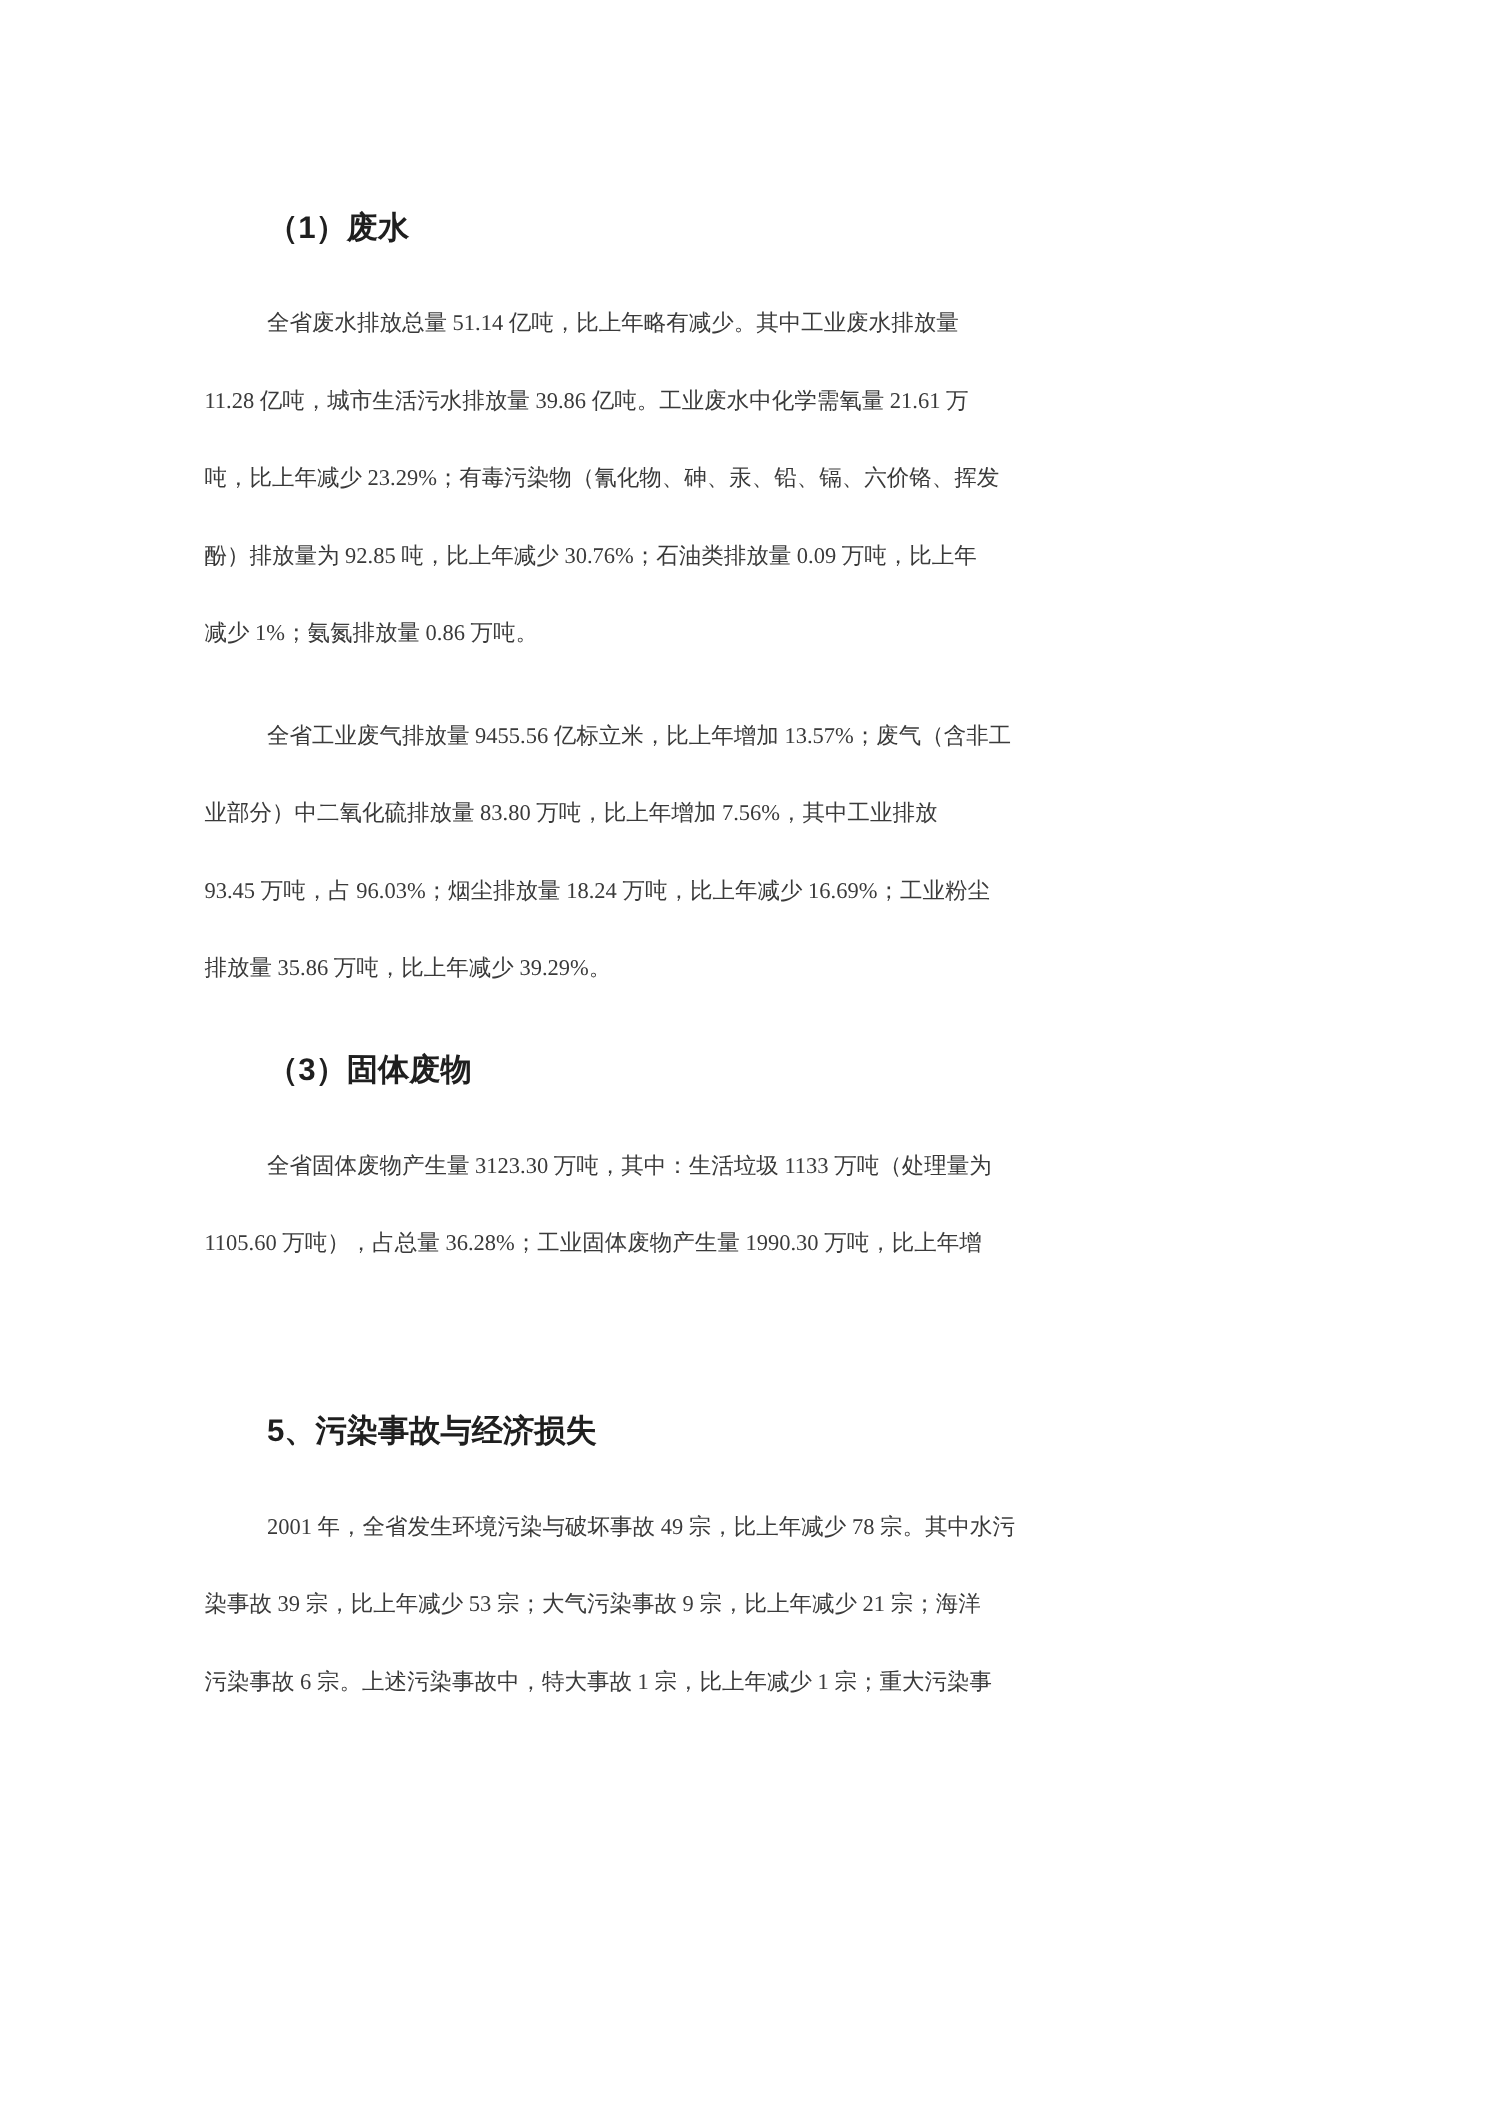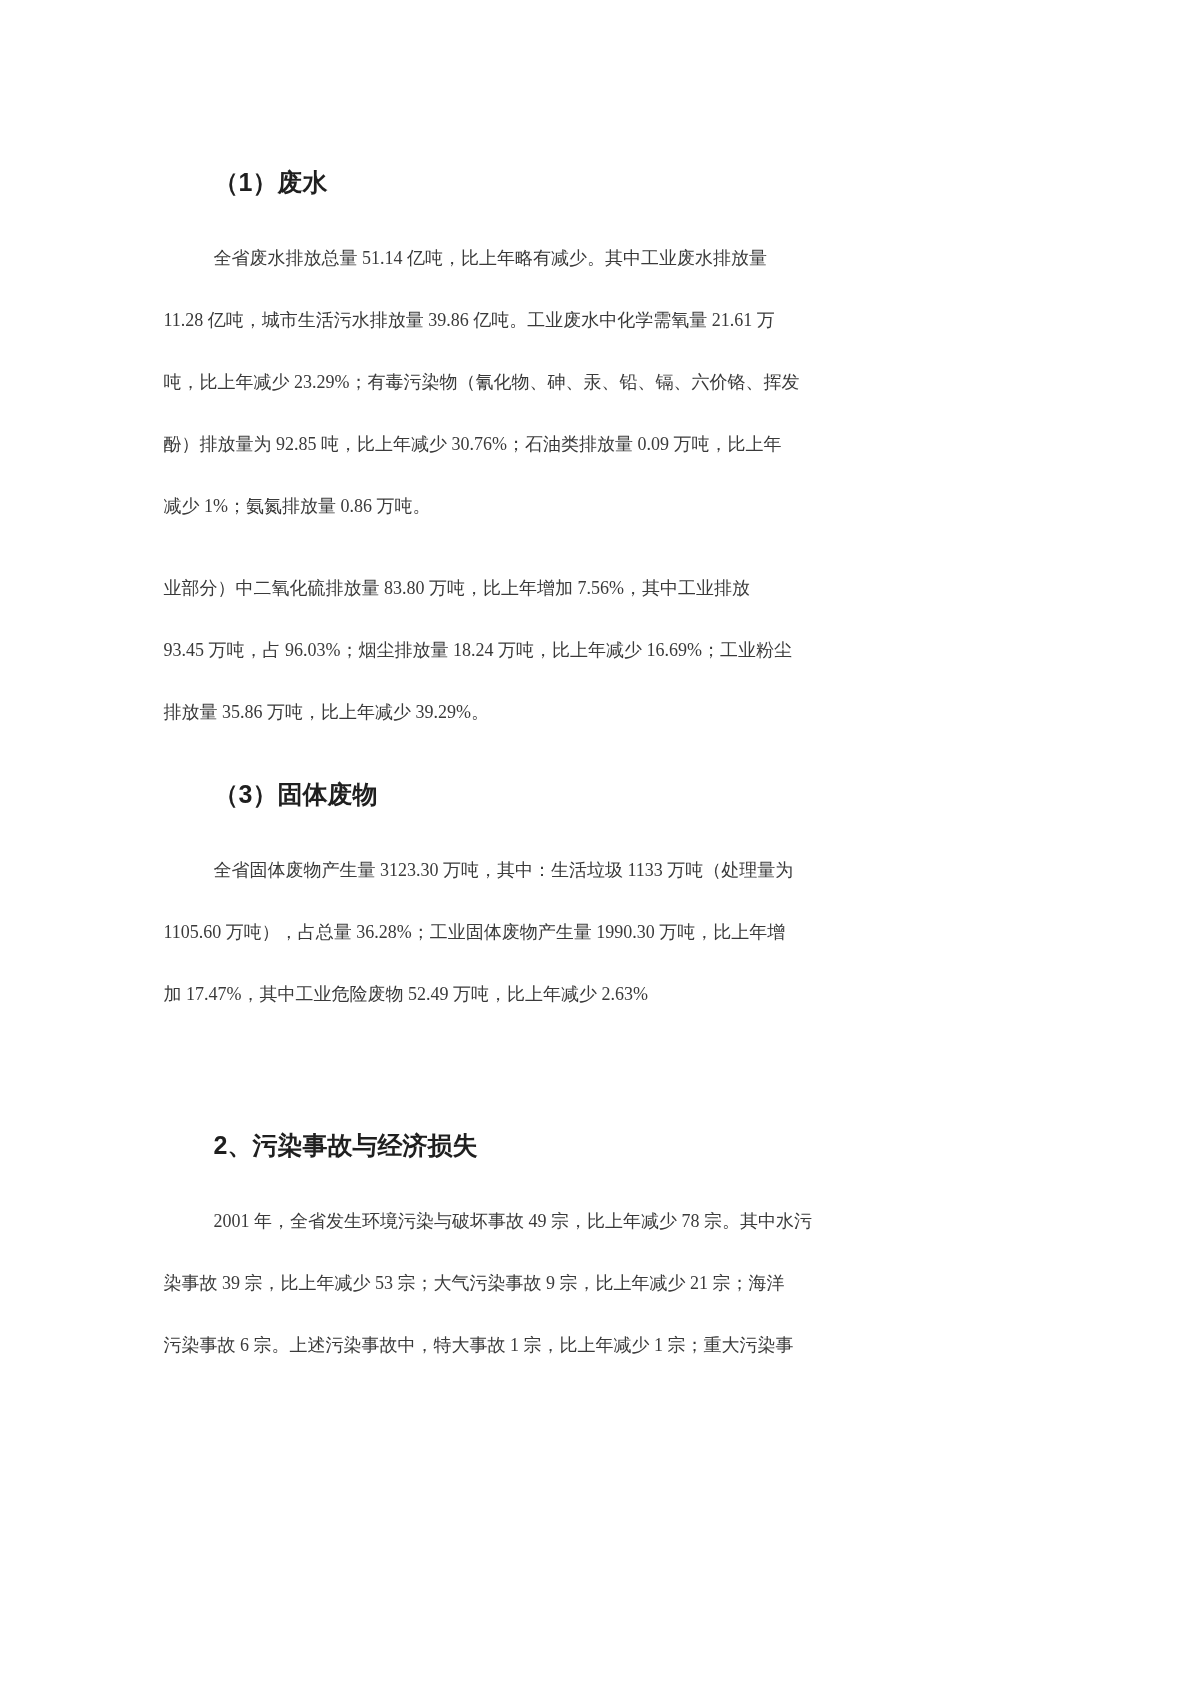--- a/index.html
+++ b/index.html
@@ -47,32 +47,32 @@
   <div class="hd">（1）废水</div>
   <div class="para">
     <div class="ln first">全省废水排放总量 51.14 亿吨，比上年略有减少。其中工业废水排放量</div>
     <div class="ln">11.28 亿吨，城市生活污水排放量 39.86 亿吨。工业废水中化学需氧量 21.61 万</div>
     <div class="ln">吨，比上年减少 23.29%；有毒污染物（氰化物、砷、汞、铅、镉、六价铬、挥发</div>
     <div class="ln">酚）排放量为 92.85 吨，比上年减少 30.76%；石油类排放量 0.09 万吨，比上年</div>
     <div class="ln">减少 1%；氨氮排放量 0.86 万吨。</div>
   </div>
 
   <div class="para">
+    <div class="ln first">全省工业废气排放量 9455.56 亿标立米，比上年增加 13.57%；废气（含非工</div>
     <div class="ln">业部分）中二氧化硫排放量 83.80 万吨，比上年增加 7.56%，其中工业排放</div>
     <div class="ln">93.45 万吨，占 96.03%；烟尘排放量 18.24 万吨，比上年减少 16.69%；工业粉尘</div>
     <div class="ln">排放量 35.86 万吨，比上年减少 39.29%。</div>
   </div>
 
   <div class="hd">（3）固体废物</div>
   <div class="para">
     <div class="ln first">全省固体废物产生量 3123.30 万吨，其中：生活垃圾 1133 万吨（处理量为</div>
     <div class="ln">1105.60 万吨），占总量 36.28%；工业固体废物产生量 1990.30 万吨，比上年增</div>
-    <div class="ln">加 17.47%，其中工业危险废物 52.49 万吨，比上年减少 2.63%</div>
   </div>
 
-  <div class="hd spaced">2、污染事故与经济损失</div>
+  <div class="hd spaced">5、污染事故与经济损失</div>
   <div class="para">
     <div class="ln first">2001 年，全省发生环境污染与破坏事故 49 宗，比上年减少 78 宗。其中水污</div>
     <div class="ln">染事故 39 宗，比上年减少 53 宗；大气污染事故 9 宗，比上年减少 21 宗；海洋</div>
     <div class="ln">污染事故 6 宗。上述污染事故中，特大事故 1 宗，比上年减少 1 宗；重大污染事</div>
   </div>
 
 </div>
 
 </body></html>

